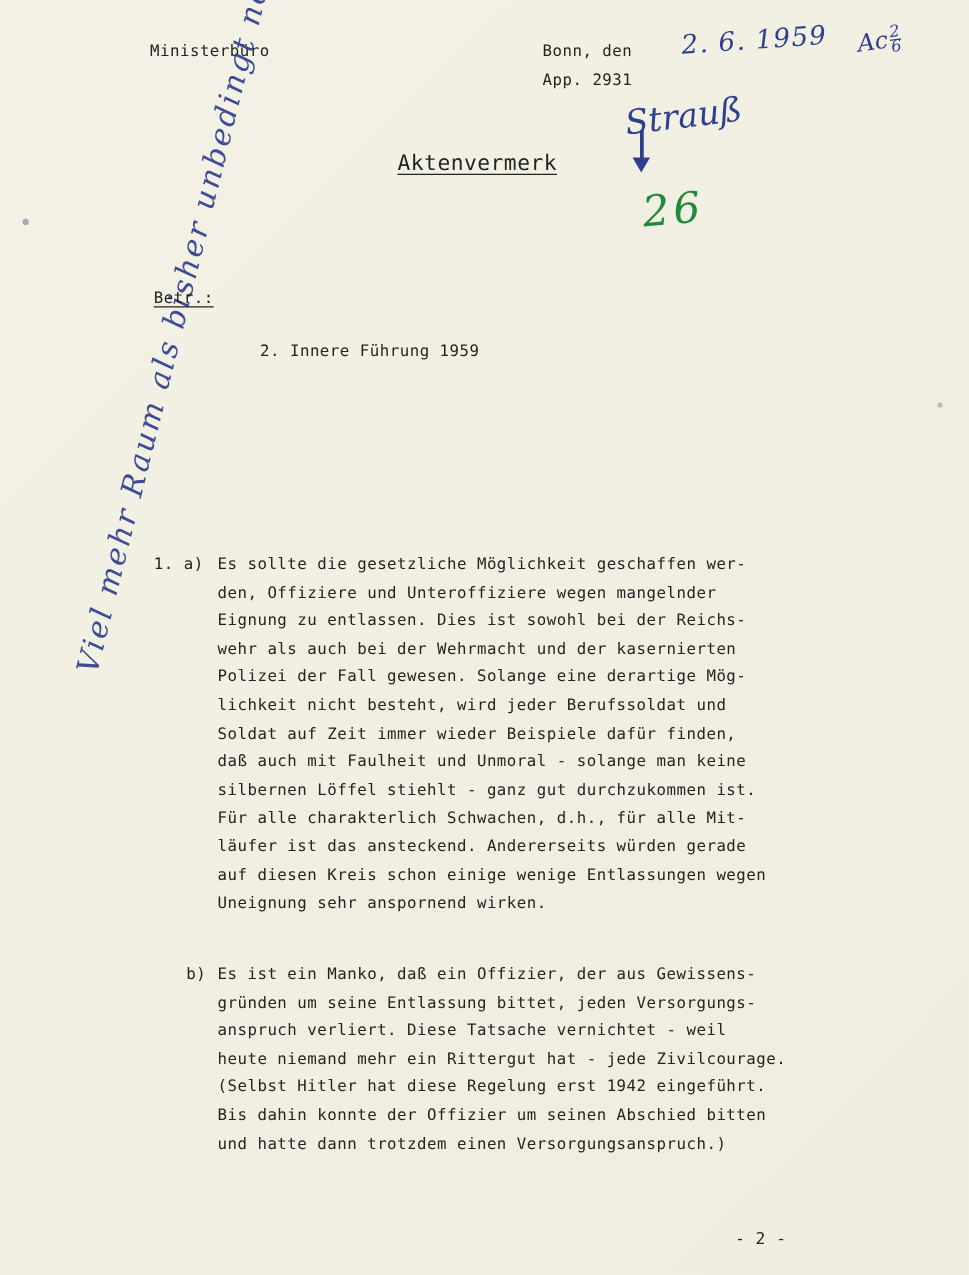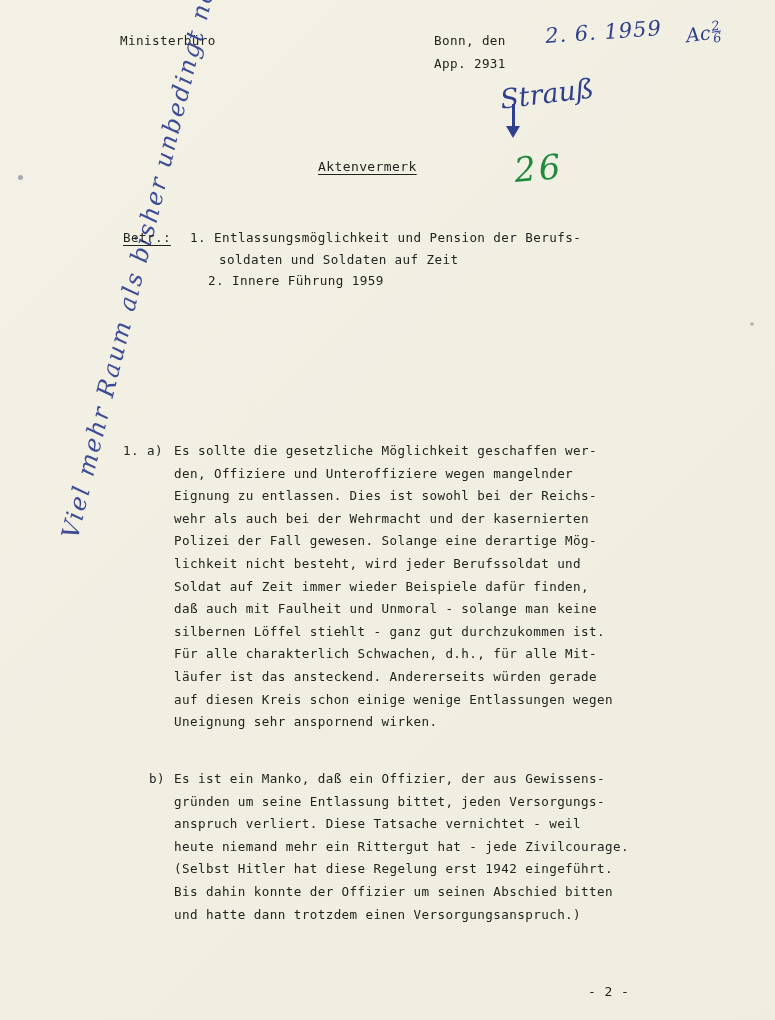--- a/index.html
+++ b/index.html
@@ -123,21 +123,21 @@
     font-family: "DejaVu Serif", serif;
     font-style: italic;
     font-size: 24px;
     color: #2f3f8f;
     letter-spacing: 2px;
     white-space: pre;
     opacity: .92;
   }
 
   
-  #title { left: 318px; top: 120px; font-size: 13px; margin-top: 36px; }
+  #title { left: 318px; top: 120px; font-size: 17px; }
   #subtitle { left: 270px; top: 151px; font-size: 13.2px; }
 
   
   #betr-label { left: 123px; top: 227px; text-align: right; }
   #betr-1 { left: 190px; top: 227px; }
   #betr-1b { left: 219px; top: 249px; }
   #betr-2 { left: 208px; top: 270px; text-align: center; }
 
   
   #intro { left: 123px; top: 327px; }
@@ -171,22 +171,20 @@
 
   <div class="hand" id="hand-sig">Strauß</div>
   <div id="blue-arrow"></div>
   <div class="hand" id="green-mark">26</div>
 
   <div id="margin-note">Viel mehr Raum als bisher unbedingt nötig. Nicht so spät! Bzw.</div>
 
   <div class="typed underline" id="title">Aktenvermerk</div>
 
   <div class="typed underline" id="betr-label">Betr.:</div>
-  <div class="typed" id="betr-1"><span>1.</span> <span>Entlassungsmöglichkeit und Pension der Berufs-</span></div>
-  <div class="typed" id="betr-1b">soldaten und Soldaten auf Zeit</div>
   <div class="typed" id="betr-2"><span>2.</span> <span>Innere Führung 1959</span></div>
 
 
   <div class="typed" id="item1a-label">1. a)</div>
   <div class="typed" id="item1a">Es sollte die gesetzliche Möglichkeit geschaffen wer-
 den, Offiziere und Unteroffiziere wegen mangelnder
 Eignung zu entlassen. Dies ist sowohl bei der Reichs-
 wehr als auch bei der Wehrmacht und der kasernierten
 Polizei der Fall gewesen. Solange eine derartige Mög-
 lichkeit nicht besteht, wird jeder Berufssoldat und

